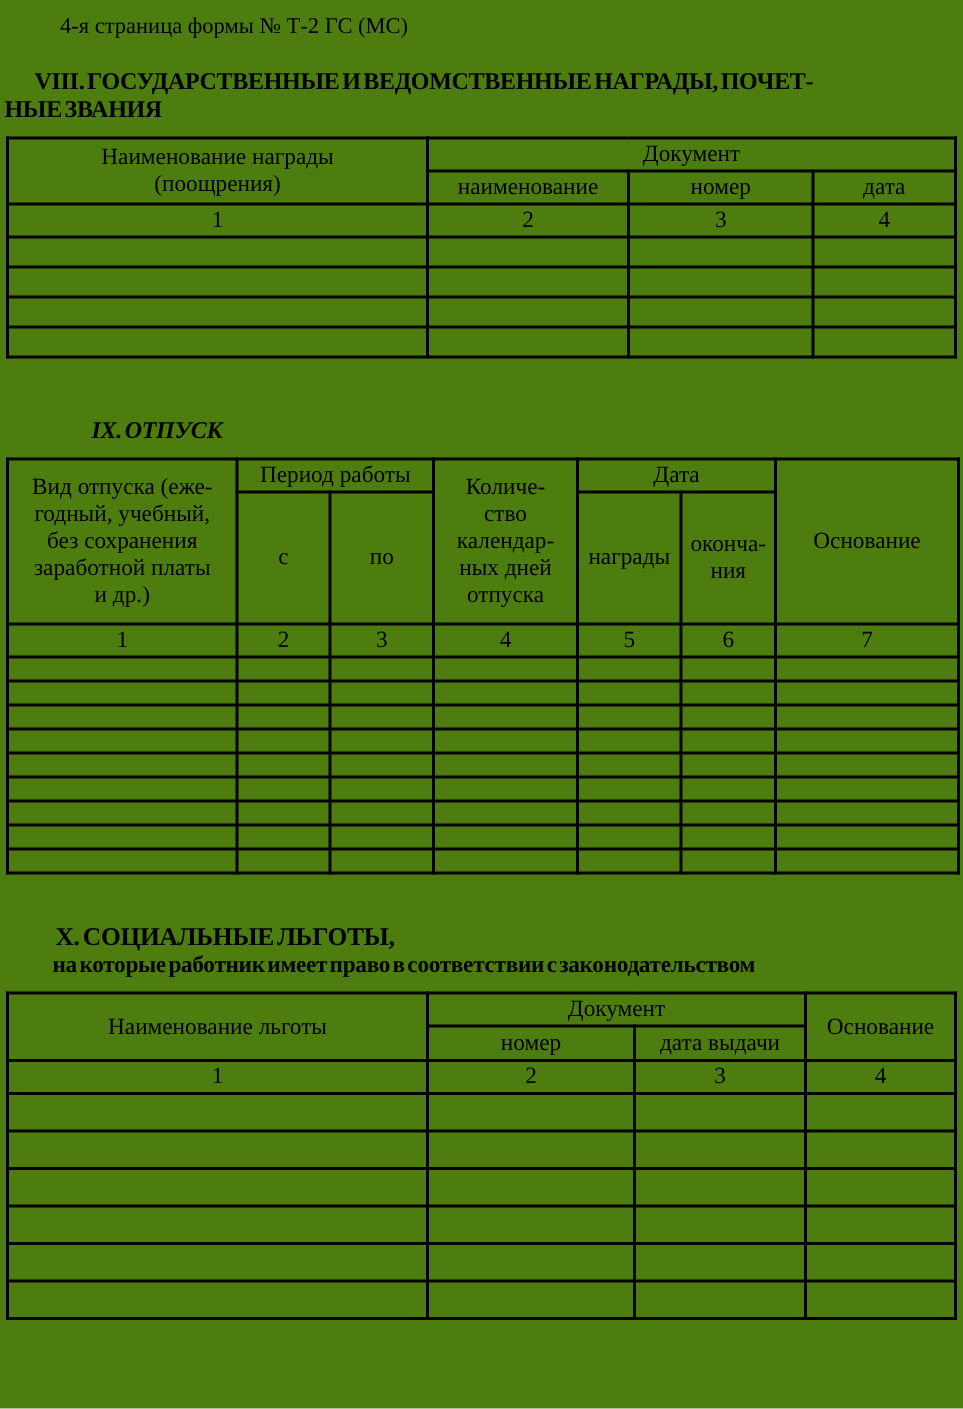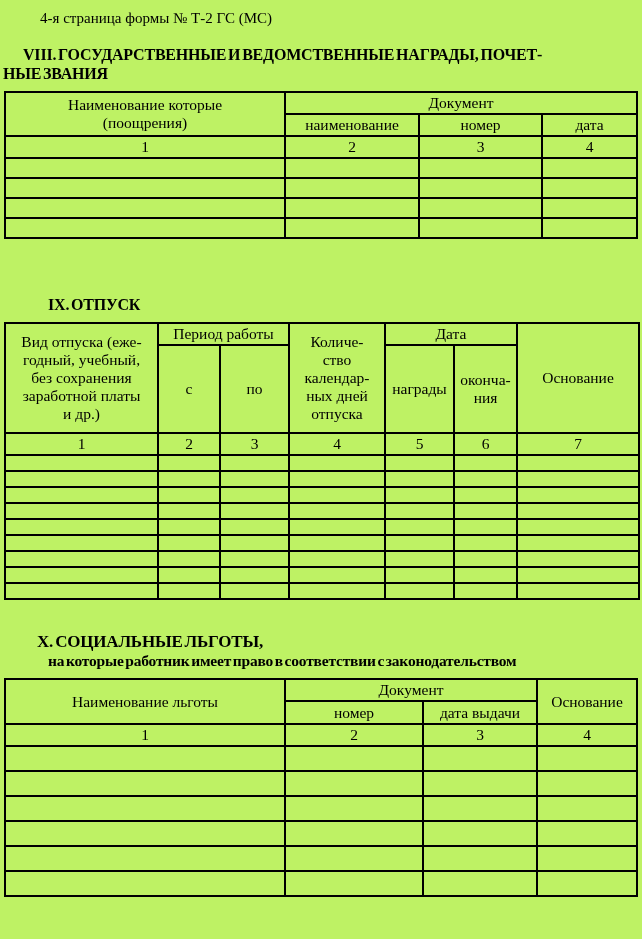--- a/index.html
+++ b/index.html
@@ -1,35 +1,35 @@
 <!DOCTYPE html>
 <html><head>
 <meta charset="utf-8">
 <style>
   html, body { margin:0; padding:0; background:#fff; }
   .page {
-    width:642px; height:939px; background:#bef264; color:#000;
+    width:642px; height:939px; background:#4d7c0f; color:#000;
     font-family:"Liberation Serif", "DejaVu Serif", serif;
     overflow:hidden; position:relative; box-sizing:border-box;
   }
   .page-header {
     padding:9px 0 0 40px;
     font-size:15px; line-height:19px;
   }
   .section-title {
     font-weight:bold; font-size:16px; line-height:19px;
     letter-spacing:-0.2px; word-spacing:-2px;
   }
   .title-viii { margin-top:17px; }
   .title-viii .line1 { display:block; padding-left:23px; white-space:nowrap; }
   .title-viii .line2 { display:block; padding-left:3px; }
-  .title-ix { margin-top:56px; padding-left:48px; }
+  .title-ix { margin-top:39px; padding-left:61px;font-style:italic; }
   .title-x  { margin-top:32px; }
   .title-x .line1 { display:block; padding-left:37px; font-size:17px;font-family:Liberation Serif, serif; }
-  .title-x .line2 { display:block; padding-left:48px; font-size:15.5px; }
+  .title-x .line2 { display:block; padding-left:35px; font-size:15.5px; }
 
   table.form-table {
     border-collapse:collapse; table-layout:fixed;
     margin-left:4px; margin-top:8px;
   }
   .form-table th, .form-table td {
     border:2px solid #000;
     font-weight:normal; font-size:15.5px; line-height:18px;
     text-align:center; vertical-align:middle;
     padding:1px 2px; box-sizing:border-box;
@@ -73,21 +73,21 @@
 
   <table class="form-table t8">
     <colgroup>
       <col style="width:280px">
         <col style="width:134px">
       <col style="width:123px">
         <col style="width:95px">
     </colgroup>
     <thead>
       <tr class="hrow1">
-        <th rowspan="2" class="pre">Наименование которые
+        <th rowspan="2" class="pre">Наименование награды
 (поощрения)</th>
         <th colspan="3">Документ</th>
       </tr>
       <tr class="hrow2">
         <th>наименование</th>
         <th>номер</th>
         <th>дата</th>
       </tr>
       <tr class="num-row">
         <th>1</th>

